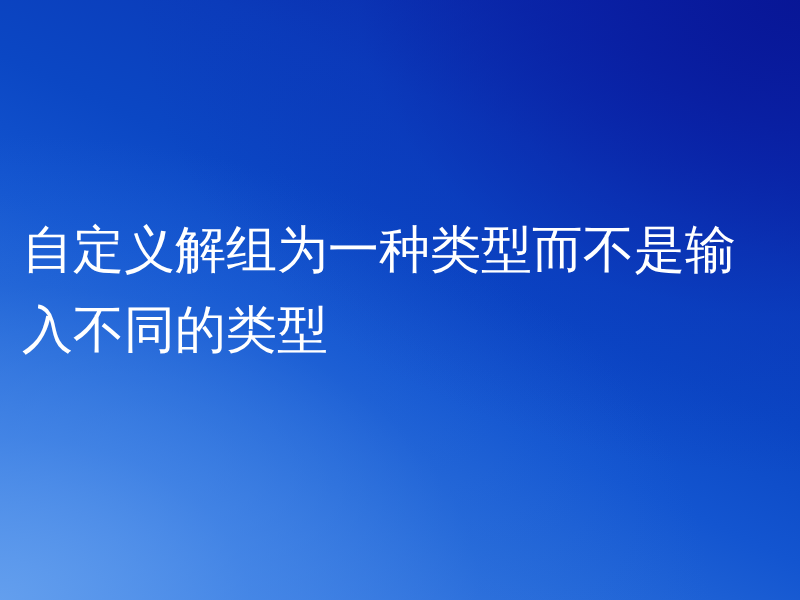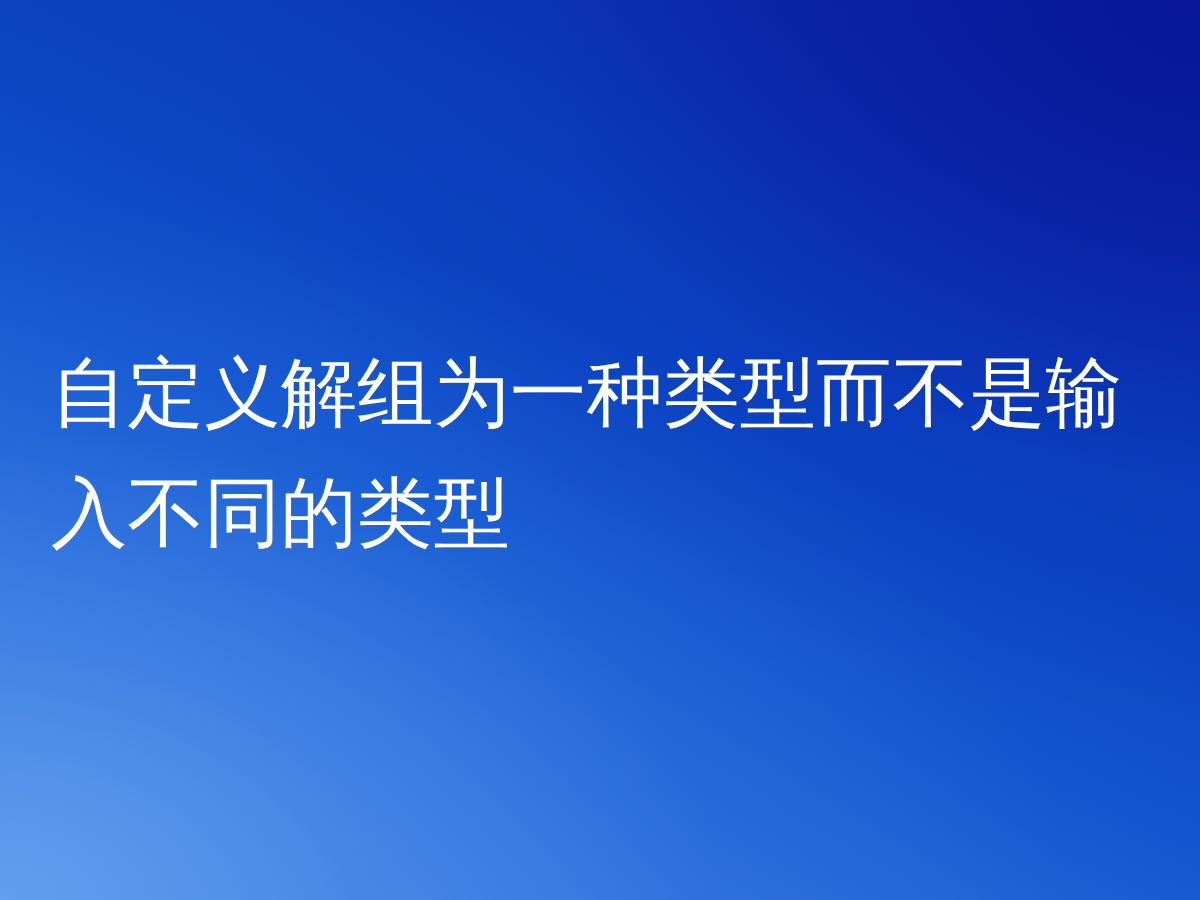--- a/index.html
+++ b/index.html
@@ -71,21 +71,21 @@
 
   
   .headline-block {
     position: absolute;
     left: 18px;
     top: 206px;
     width: 772px;
   }
 
   .headline {
-    margin: 16px;
+    margin: 4px;
     color: #ffffff;
     font-family: "Liberation Sans", "DejaVu Sans", sans-serif;
     font-size: 51px;
     font-weight: 400;
     line-height: 80px;
     letter-spacing: 0px;
     text-align: left;
     white-space: pre-wrap;
     word-break: break-all;
   }

